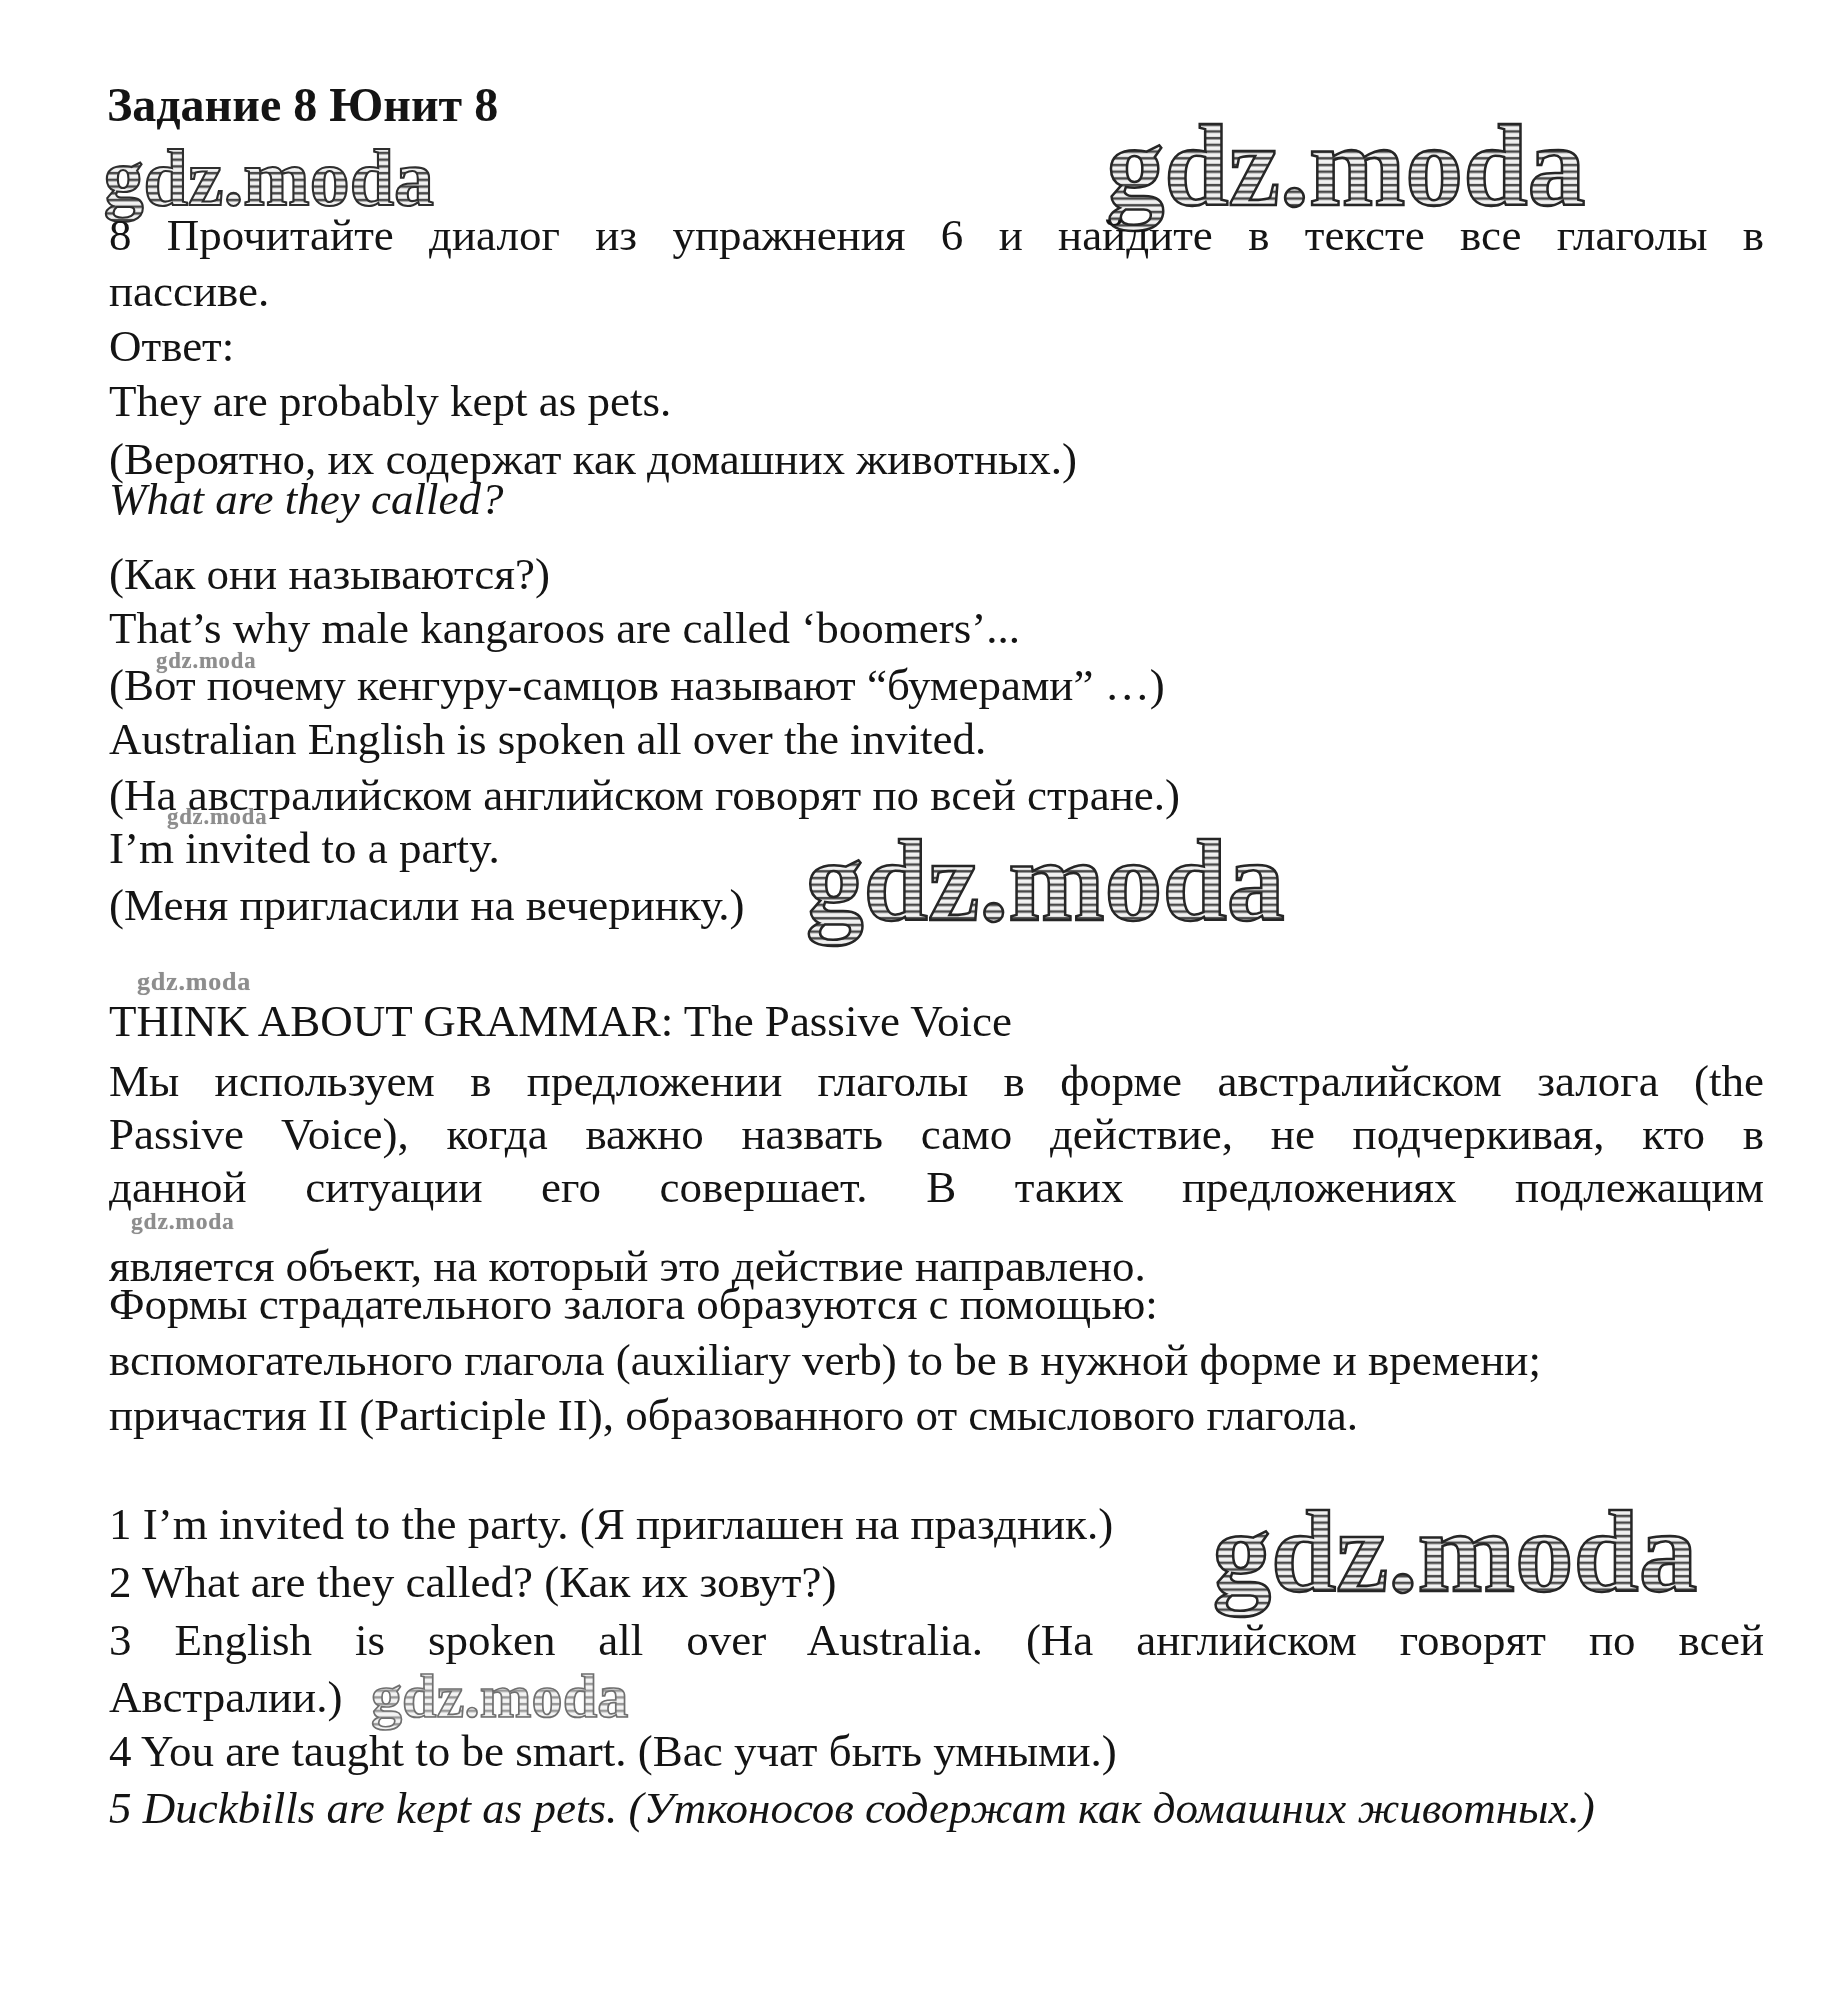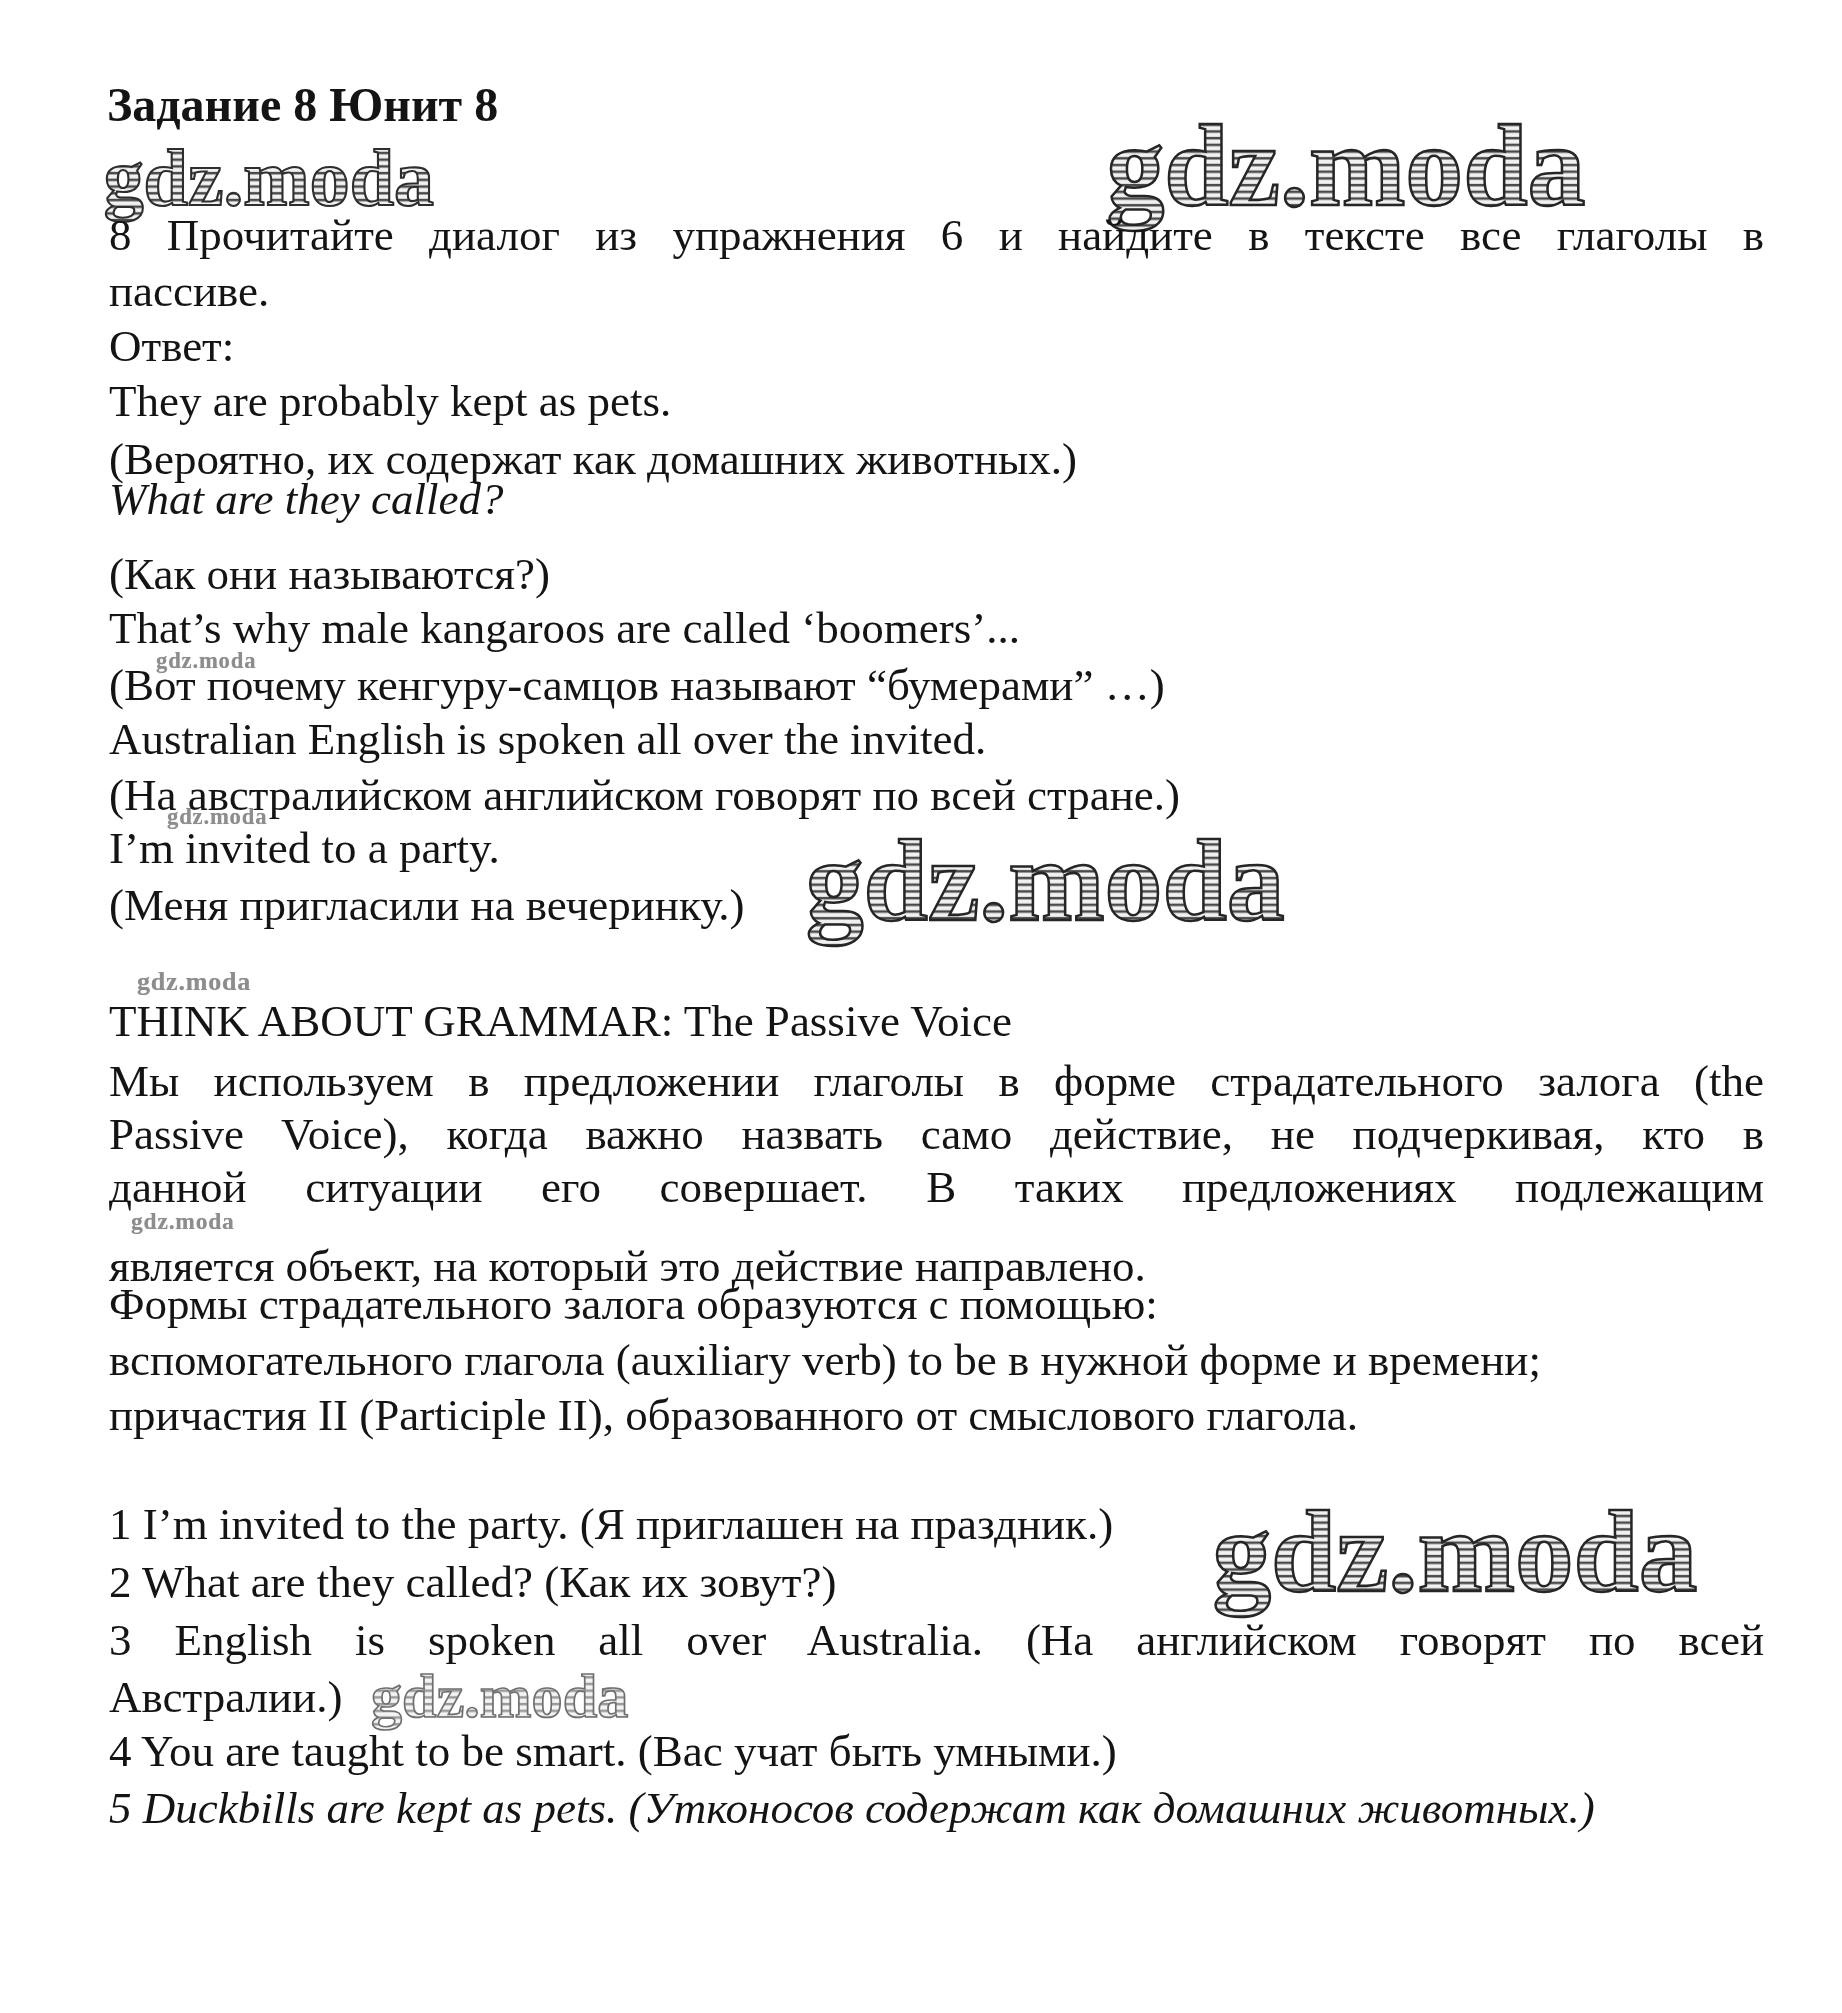--- a/index.html
+++ b/index.html
@@ -88,21 +88,21 @@
 <div class="line" style="top:432px;">(Вероятно, их содержат как домашних животных.)</div>
 <div class="line" style="top:472px;font-style:italic;">What are they called?</div>
 <div class="line" style="top:547px;">(Как они называются?)</div>
 <div class="line" style="top:601px;">That’s why male kangaroos are called ‘boomers’...</div>
 <div class="line" style="top:658px;">(Вот почему кенгуру-самцов называют “бумерами” …)</div>
 <div class="line" style="top:712px;">Australian English is spoken all over the invited.</div>
 <div class="line" style="top:768px;">(На австралийском английском говорят по всей стране.)</div>
 <div class="line" style="top:821px;">I’m invited to a party.</div>
 <div class="line" style="top:878px;">(Меня пригласили на вечеринку.)</div>
 <div class="line" style="top:994px;">THINK ABOUT GRAMMAR: The Passive Voice</div>
-<div class="line just" style="top:1054px;">Мы используем в предложении глаголы в форме страдательного залога (the</div>
+<div class="line just" style="top:1054px;">Мы используем в предложении глаголы в форме австралийском залога (the</div>
 <div class="line just" style="top:1107px;">Passive Voice), когда важно назвать само действие, не подчеркивая, кто в</div>
 <div class="line just" style="top:1160px;">данной ситуации его совершает. В таких предложениях подлежащим</div>
 <div class="line" style="top:1192px;margin-top:47px;">является объект, на который это действие направлено.</div>
 <div class="line" style="top:1277px;">Формы страдательного залога образуются с помощью:</div>
 <div class="line" style="top:1333px;">вспомогательного глагола (auxiliary verb) to be в нужной форме и времени;</div>
 <div class="line" style="top:1388px;">причастия II (Participle II), образованного от смыслового глагола.</div>
 <div class="line" style="top:1497px;">1 I’m invited to the party. (Я приглашен на праздник.)</div>
 <div class="line" style="top:1555px;">2 What are they called? (Как их зовут?)</div>
 <div class="line just" style="top:1613px;">3 English is spoken all over Australia. (На английском говорят по всей</div>
 <div class="line" style="top:1670px;">Австралии.)</div>

